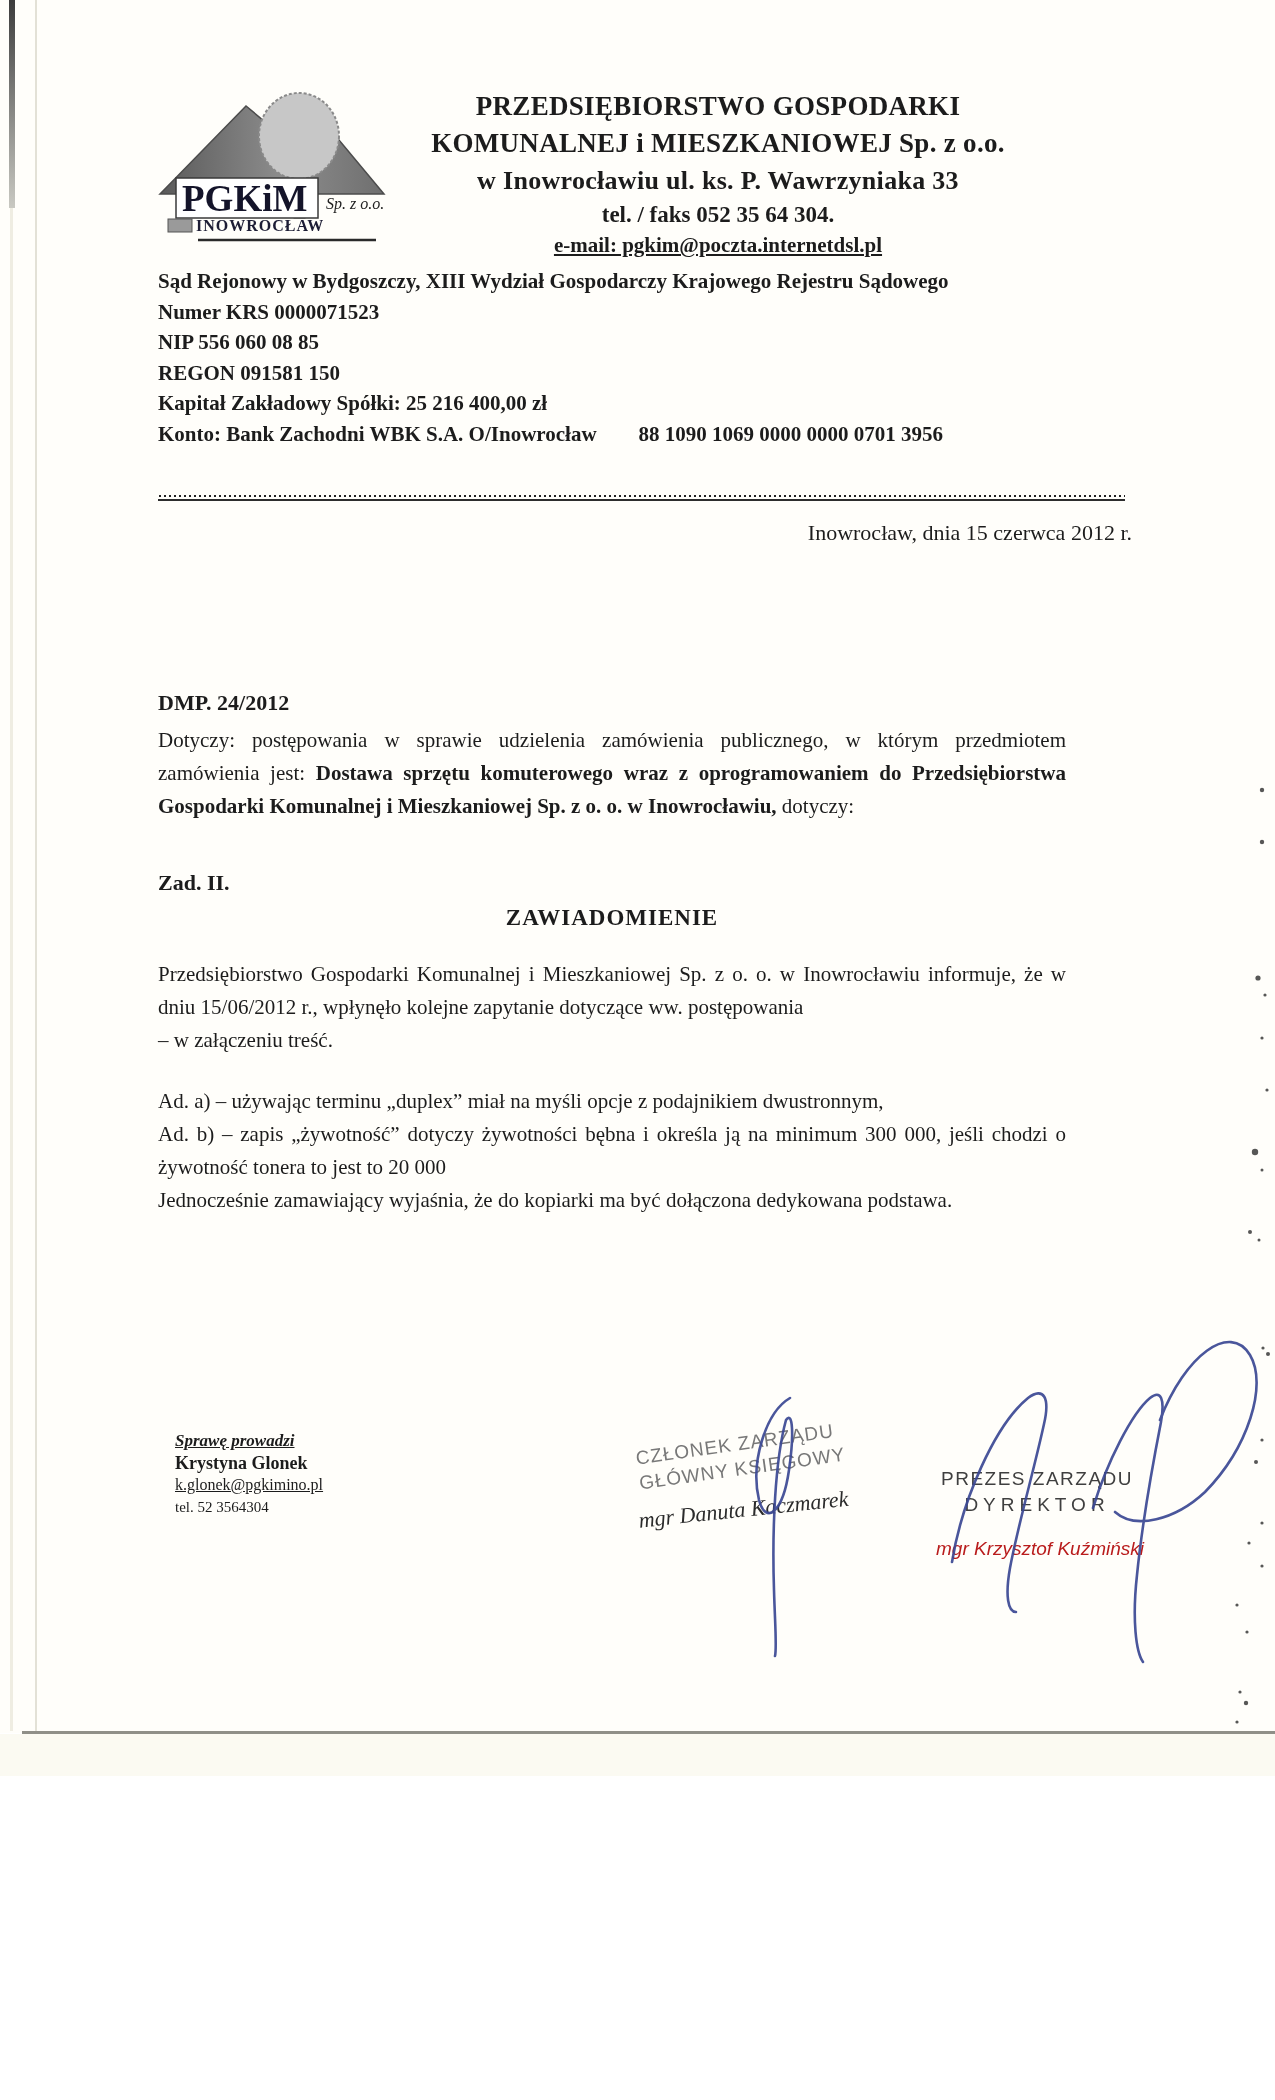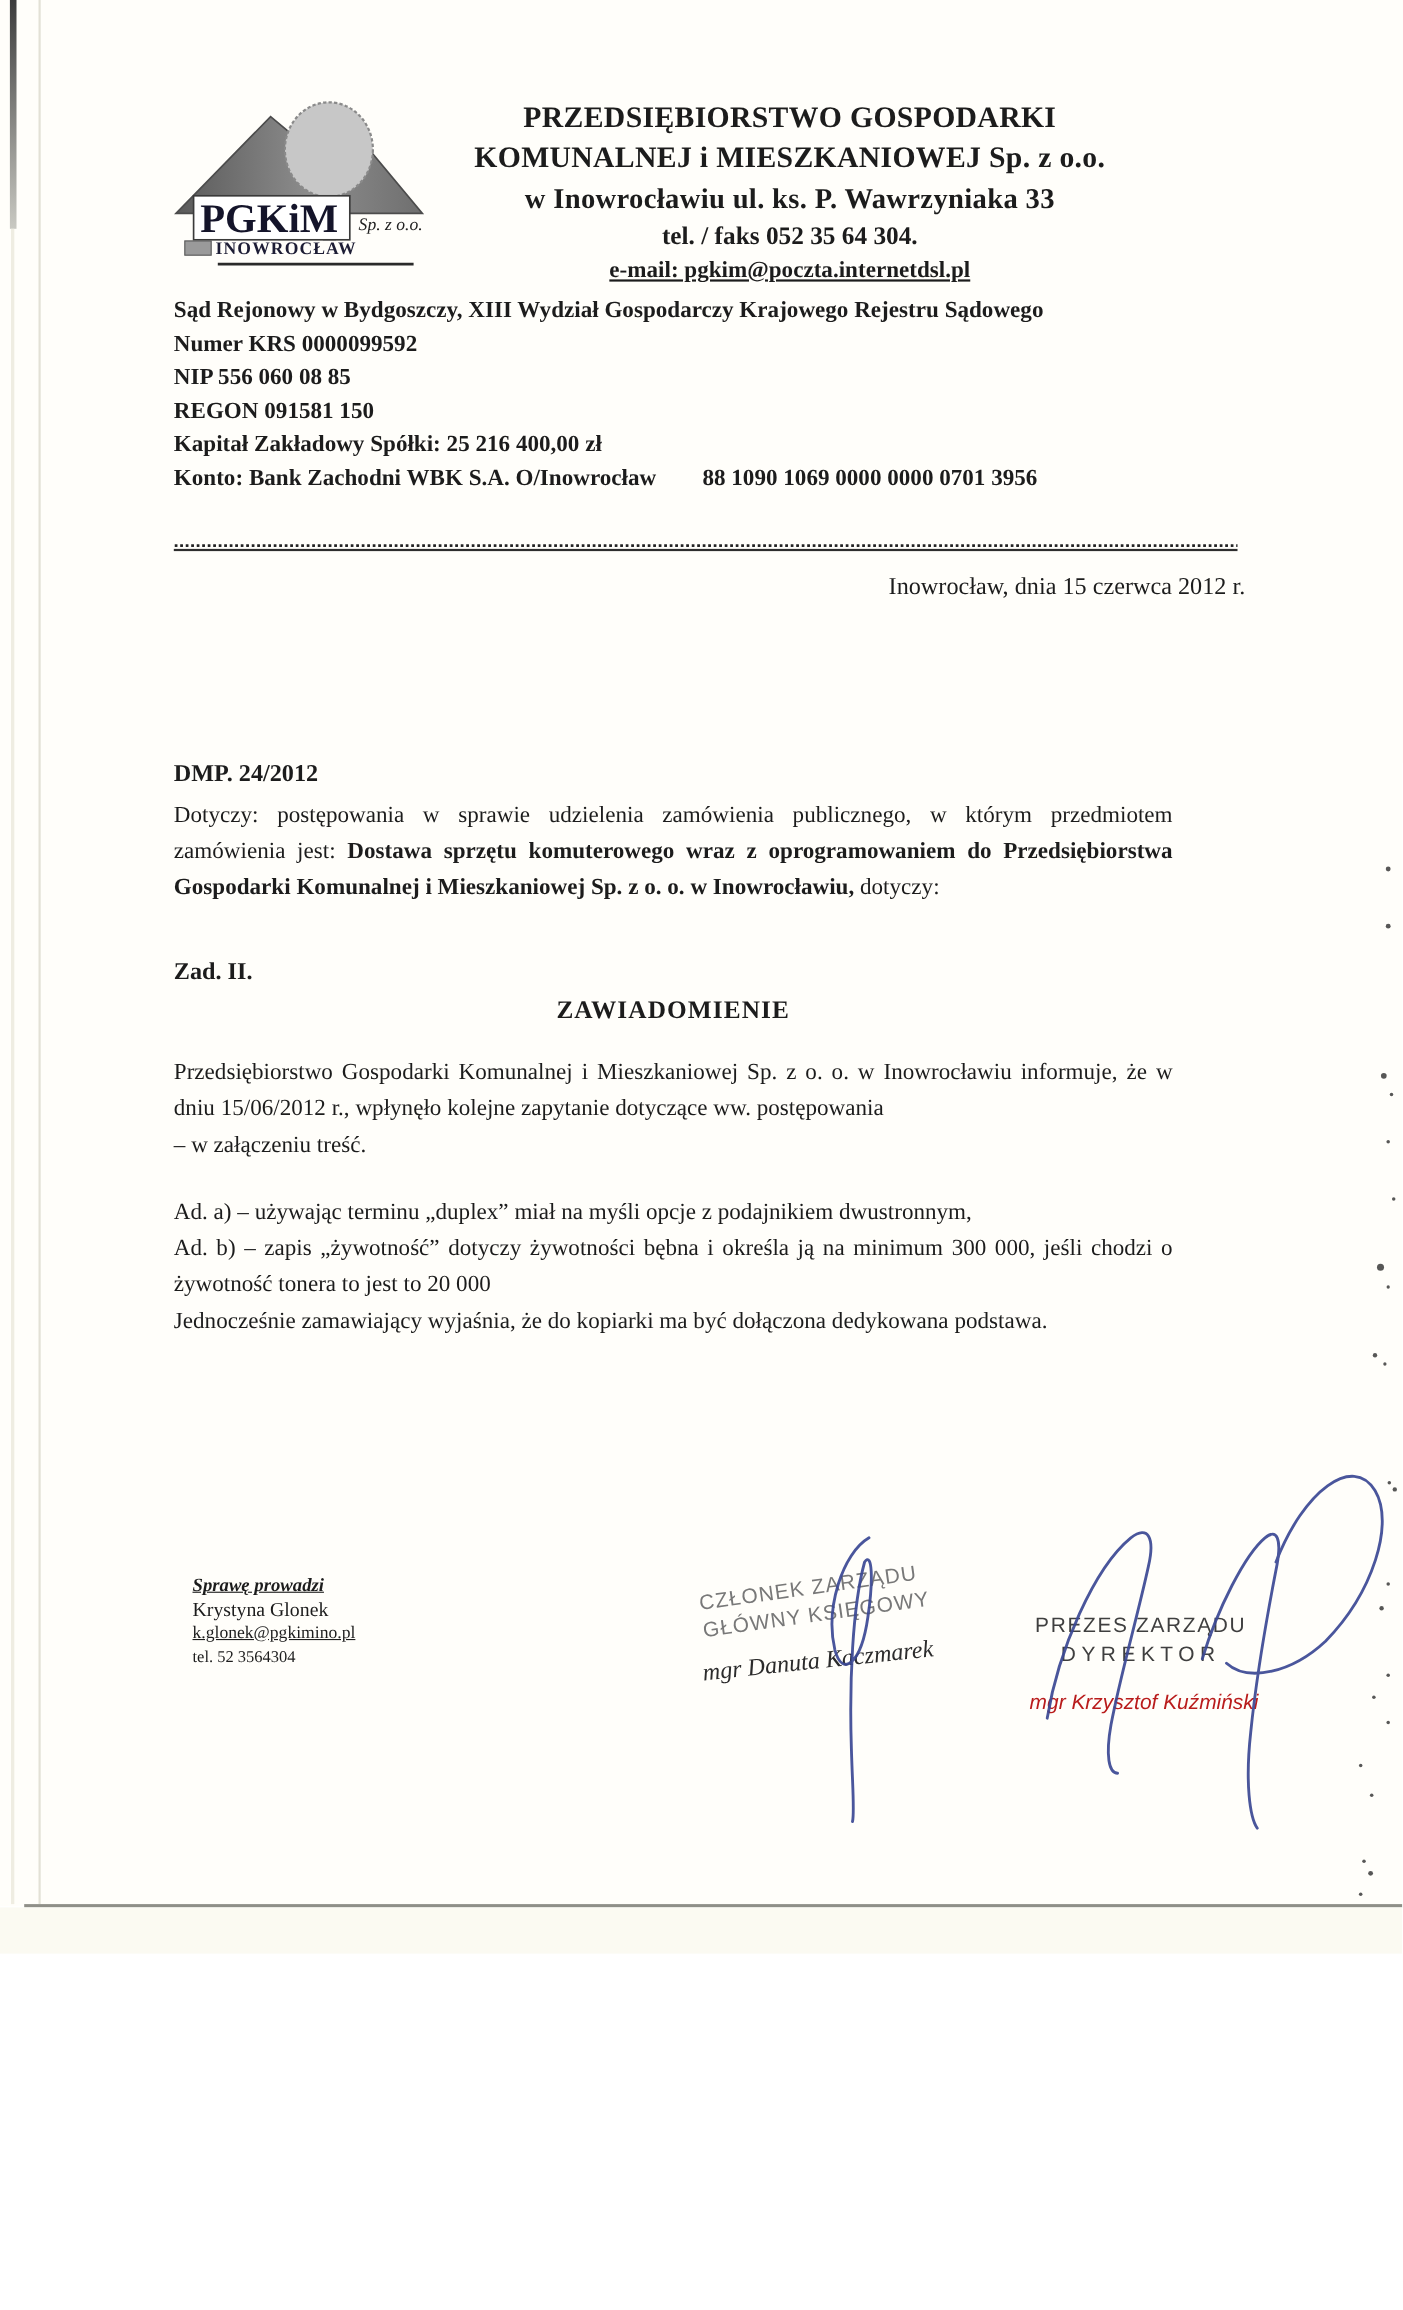--- a/index.html
+++ b/index.html
@@ -41,21 +41,21 @@
   .notice-title { position:absolute; left:158px; top:905px; width:908px; text-align:center; font-weight:bold; font-size:23px; letter-spacing:1px; }
   .flow { position:absolute; left:158px; top:958px; width:908px; font-size:21px; line-height:33px; }
   .flow p { margin:0; }
   .just { text-align:justify; }
   .ads { margin-top:28px; }
   .closing { margin-top:31px; }
 
   
   .handler { position:absolute; left:175px; top:1430px; font-size:16px; line-height:22px; }
   .handler .title { font-weight:bold; font-style:italic; text-decoration:underline; font-size:17px; }
-  .handler .name { font-size:18px; }
+  .handler .name { font-size:18px;font-weight:bold; }
   .handler .mail { text-decoration:underline; }
   .handler .phone { font-size:15px; }
 
   .stamp-acc { position:absolute; left:636px; top:1424px; width:310px; transform:rotate(-8deg);
     font-family:"Liberation Sans", sans-serif; font-size:19px; line-height:25px; color:#787878; letter-spacing:1px; }
   .stamp-acc-name { position:absolute; left:638px; top:1492px; width:300px; transform:rotate(-6deg);
     font-style:italic; font-size:22px; color:#2b2b2b; }
   .stamp-dir { position:absolute; left:912px; top:1466px; width:250px; text-align:center;
     font-family:"Liberation Sans", sans-serif; font-size:19px; line-height:26px; color:#3f3f3f; letter-spacing:1.5px; }
   .stamp-dir .wide { letter-spacing:5px; }
@@ -100,21 +100,21 @@
   <div class="header-block">
     <div class="co-line">PRZEDSIĘBIORSTWO GOSPODARKI</div>
     <div class="co-line">KOMUNALNEJ i MIESZKANIOWEJ Sp. z o.o.</div>
     <div class="co-line co-line-3">w Inowrocławiu ul. ks. P. Wawrzyniaka 33</div>
     <div class="co-phone">tel. / faks 052 35 64 304.</div>
     <div class="co-email">e-mail: pgkim@poczta.internetdsl.pl</div>
   </div>
 
   <div class="registry-block">
     <div>Sąd Rejonowy w Bydgoszczy, XIII Wydział Gospodarczy Krajowego Rejestru Sądowego</div>
-    <div>Numer KRS 0000099592</div>
+    <div>Numer KRS 0000071523</div>
     <div>NIP 556 060 08 85</div>
     <div>REGON 091581 150</div>
     <div>Kapitał Zakładowy Spółki: 25 216 400,00 zł</div>
     <div class="account-row">
       <span>Konto: Bank Zachodni WBK S.A. O/Inowrocław</span><span class="num">88 1090 1069 0000 0000 0701 3956</span>
     </div>
   </div>
 
   <div class="dotted-rule">
     <div class="dots"></div>

